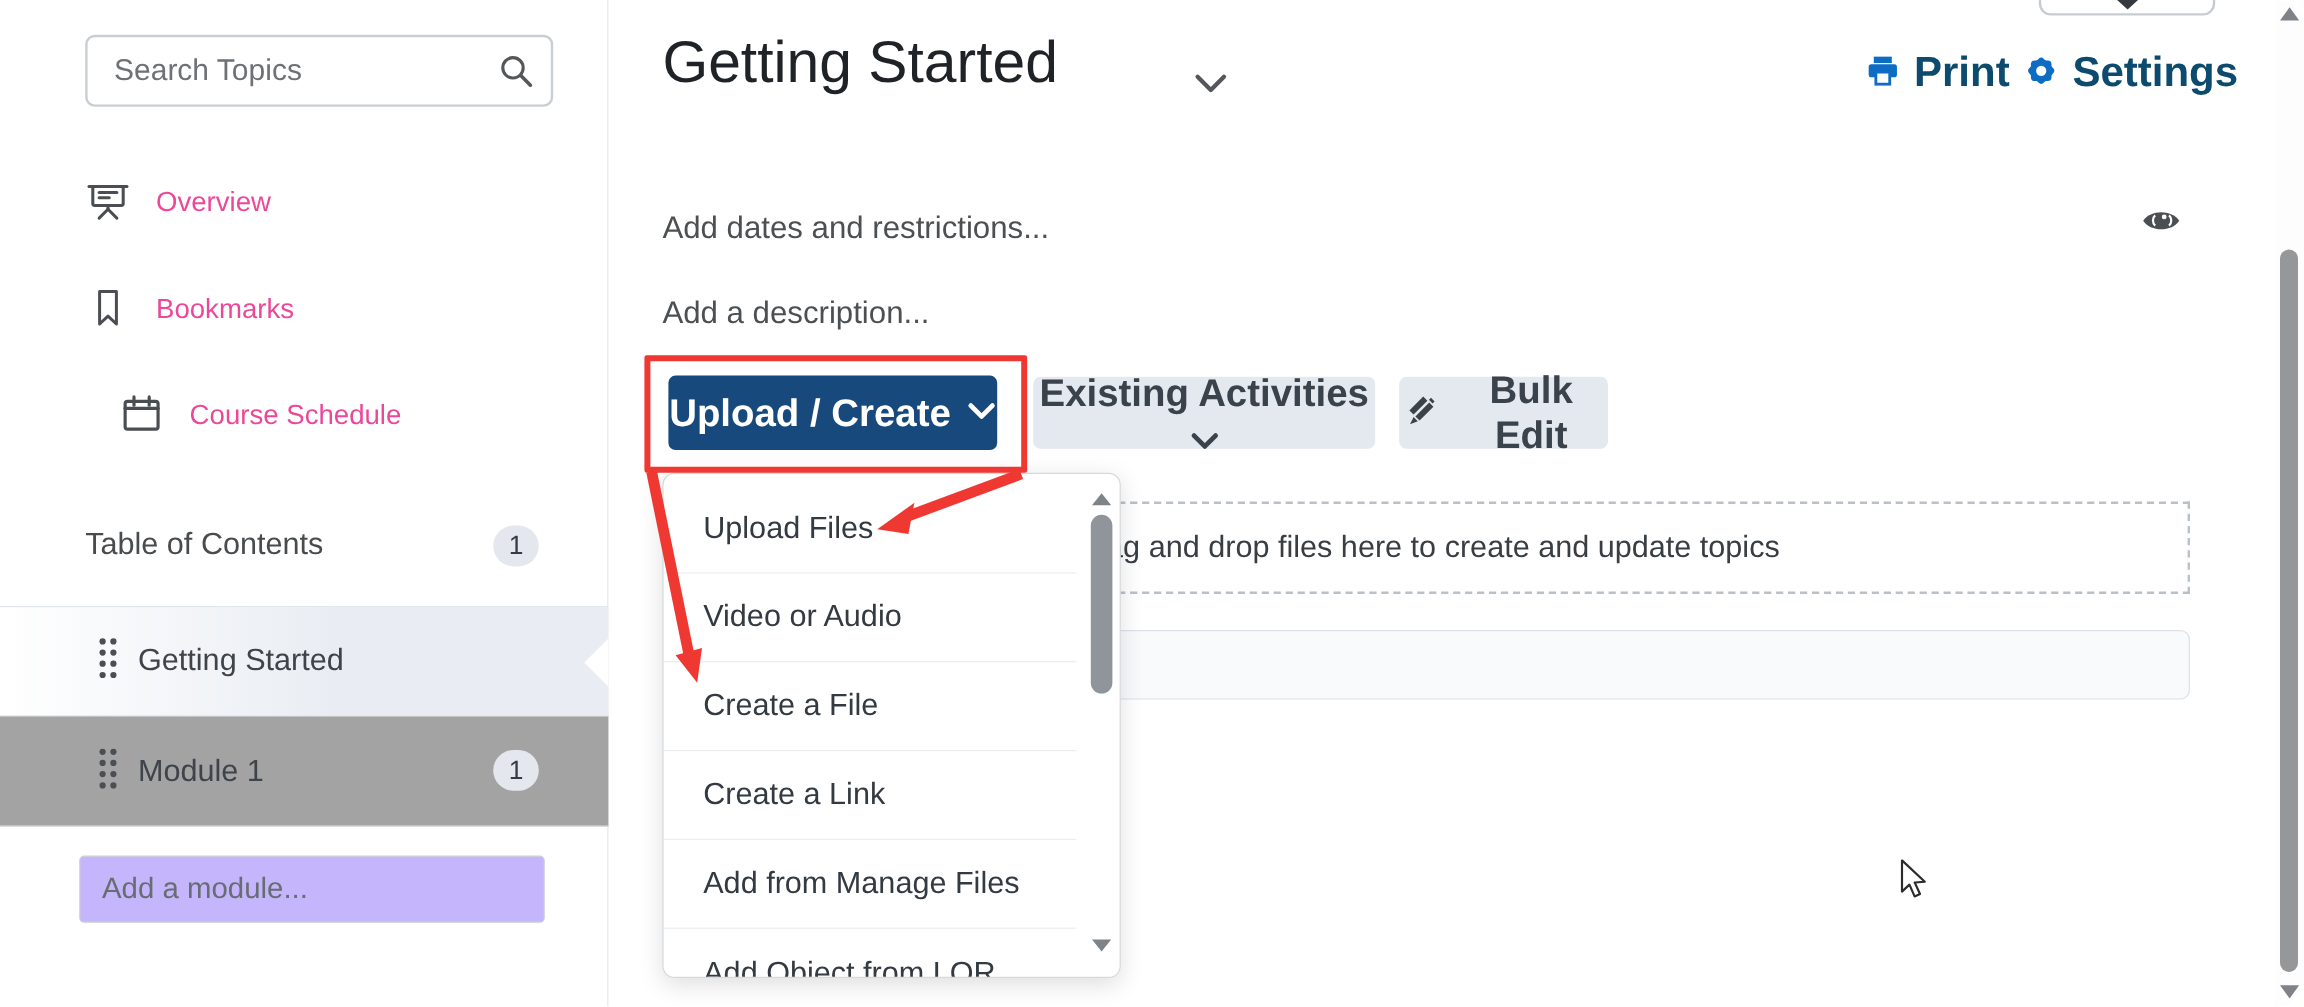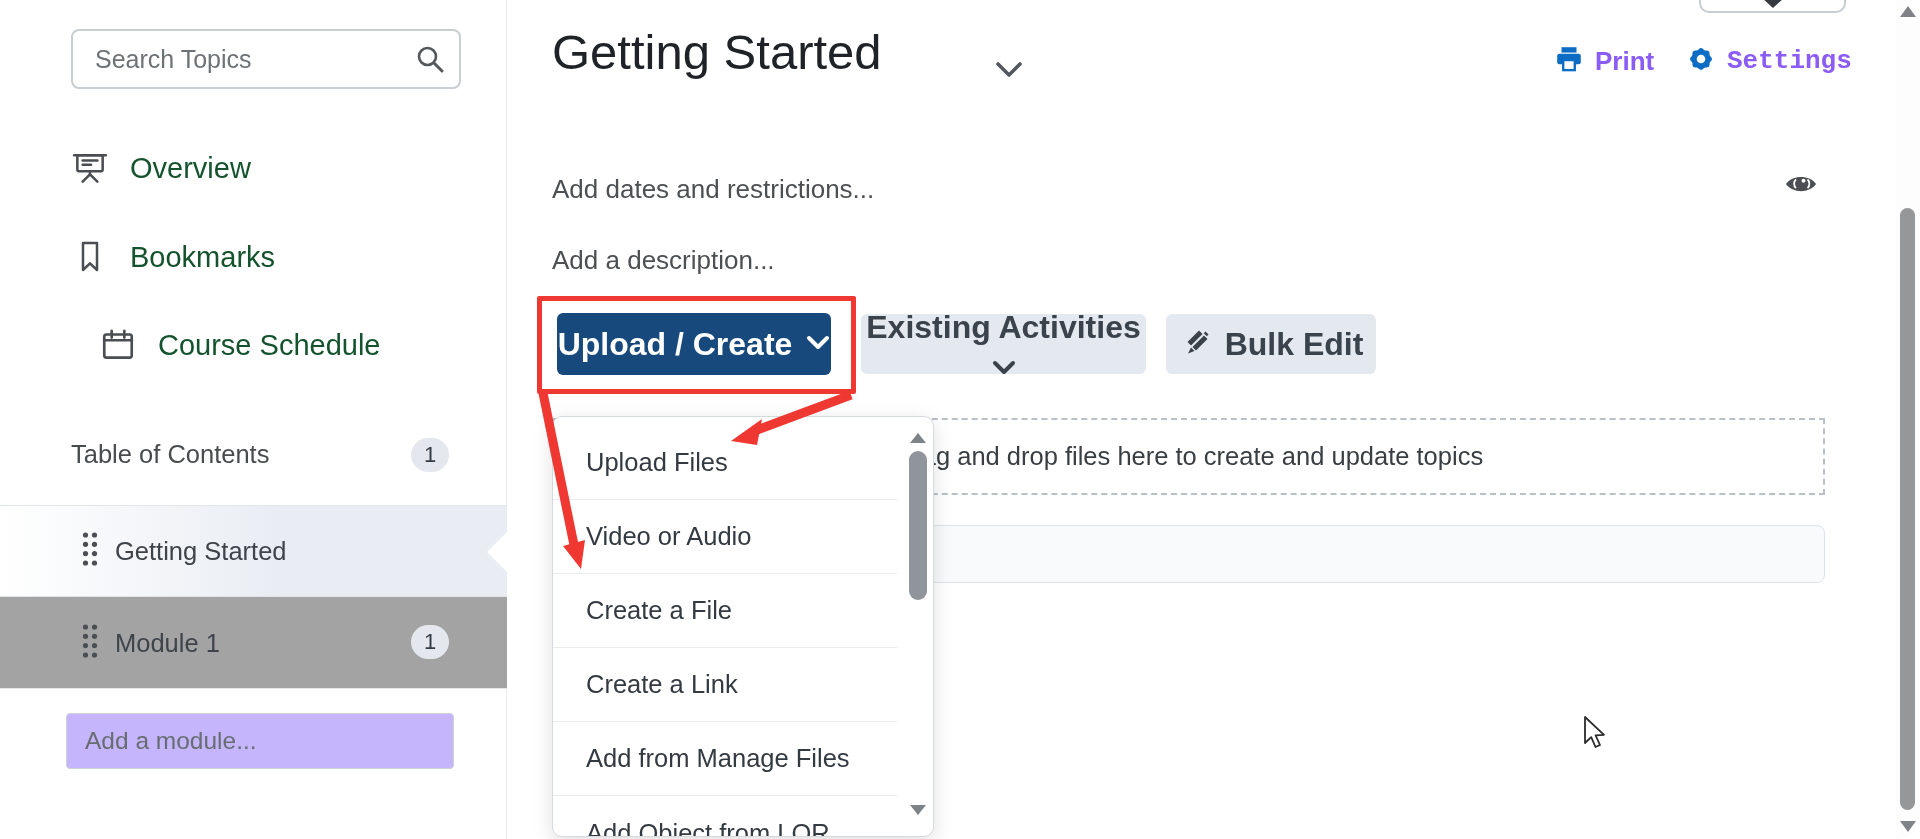--- a/index.html
+++ b/index.html
@@ -12,21 +12,21 @@
              background:#fff; border-right:1px solid #e7e9eb; }
   .search-wrap { position:absolute; left:71px; top:29px; width:390px; height:60px; }
   .search-wrap input { width:100%; height:100%; border:2px solid #c9ced2; border-radius:8px;
              padding:0 52px 0 22px; font-size:25px; color:#42474b; outline:none;
              font-family:"Liberation Sans", sans-serif; background:#fff; }
   .search-wrap input::placeholder { color:#6d7276; }
   .search-wrap .s-icon { position:absolute; right:16px; top:15px; }
 
   .nav-item { position:absolute; left:0; width:507px; height:56px; display:flex; align-items:center; cursor:pointer; }
   .nav-item .ic { width:40px; margin-left:70px; display:flex; justify-content:center; }
-  .nav-item .lbl { margin-left:20px; font-size:29px; color:#14532d; }
+  .nav-item .lbl { margin-left:20px; font-size:23px; color:#ec4899; }
 
   .toc-row { position:absolute; left:0; top:430px; width:507px; height:54px; }
   .toc-row .lbl { position:absolute; left:71px; top:10px; font-size:25.5px; color:#494c4e; }
   .badge { position:absolute; width:38px; height:34px; border-radius:17px; background:#e4e8ee;
            color:#333b44; font-size:22px; display:flex; align-items:center; justify-content:center; }
 
   .row-selected { position:absolute; left:0; top:505px; width:507px; height:92px;
       background:linear-gradient(90deg,#ffffff 0%, #e9edf3 55%);
       border-top:1px solid #e1e6ea; border-bottom:1px solid #e1e6ea; }
   .row-selected::after { content:""; position:absolute; right:0; top:26px; width:0; height:0;
@@ -40,50 +40,50 @@
   .add-module-wrap { position:absolute; left:66px; top:713px; width:388px; height:56px; }
   .add-module-wrap input { width:100%; height:100%; border:1.5px solid #ccd1d5; border-radius:4px;
       background:#c4b5fd; padding:0 18px; font-size:24.5px; color:#42474b; outline:none;
       font-family:"Liberation Sans", sans-serif; }
   .add-module-wrap input::placeholder { color:#686d71; }
 
   
   .page-title { position:absolute; left:552px; top:24px; font-size:49px; font-weight:400; color:#1f2226; }
   .title-chevron { position:absolute; left:994px; top:60px; cursor:pointer; }
   .action-btn { position:absolute; top:44px; height:34px; display:flex; align-items:center; gap:11px; cursor:pointer; }
-  .action-btn .albl { font-size:26px; font-weight:bold; color:#8b5cf6; }
+  .action-btn .albl { font-size:35px; font-weight:bold; color:#0c4a6e; }
   .partial-top-btn { position:absolute; left:1699px; top:-31px; width:147px; height:44px;
       background:#fff; border:2px solid #c7ccd1; border-radius:10px; }
   .partial-top-btn .caret { position:absolute; left:50%; margin-left:-12px; top:26px; width:0; height:0;
       border-left:12px solid transparent; border-right:12px solid transparent; border-top:11px solid #36393d; }
 
   .ghost-text { position:absolute; left:552px; font-size:26px; color:#4c5053; cursor:text; }
   .eye-wrap { position:absolute; left:1784px; top:171px; cursor:pointer; }
 
   .btn { position:absolute; top:314px; height:60px; border-radius:6px; display:flex;
          align-items:center; justify-content:center; gap:14px; cursor:pointer; border:none;
          font-family:"Liberation Sans", sans-serif; }
   .btn .blbl { font-size:32px; font-weight:bold; }
   .btn-primary { left:557px; top:313px; width:274px; height:62px; background:#17497d; color:#fff; }
   .btn-primary .blbl { color:#fff; }
   .btn-subtle { background:#e4e9f0; color:#3a424b; }
   .btn-subtle .blbl { color:#3a424b; }
   #btn-existing { left:861px; width:285px;flex-direction:column; }
-  #btn-bulk { left:1166px; width:210px; }
+  #btn-bulk { left:1166px; width:174px; }
 
   .dropzone { position:absolute; left:553px; top:418px; width:1272px; height:77px;
       border:2px dashed #b9c0c7; display:flex; align-items:center; justify-content:center; }
   .dropzone .dz-text { font-size:25.5px; color:#393e43; white-space:nowrap; }
   .empty-box { position:absolute; left:553px; top:525px; width:1272px; height:58px;
       background:#f8fafc; border:1px solid #dce2e8; border-radius:8px; }
 
   
   .menu { position:absolute; left:552px; top:394px; width:382px; height:421px; background:#fff;
       border:1px solid #d5dade; border-radius:10px; box-shadow:0 5px 20px rgba(0,0,0,.13);
-      overflow:hidden; z-index:5; padding-top:9px;margin-top:22px; }
+      overflow:hidden; z-index:5; padding-top:9px; }
   .menu ul { list-style:none; }
   .menu li { height:74px; display:flex; align-items:center; padding-left:33px;
       font-size:25.5px; color:#333a41; border-bottom:1px solid #e9edf0; cursor:pointer; width:344px; }
   .menu li:last-child { border-bottom:none; }
   .menu-sb-thumb { position:absolute; right:6px; top:34px; width:18px; height:149px;
       background:#8f959b; border-radius:9px; z-index:6; }
   .menu-sb-up { position:absolute; right:7px; top:16px; width:0; height:0; z-index:6;
       border-left:8px solid transparent; border-right:8px solid transparent; border-bottom:10px solid #7e8387; }
   .menu-sb-down { position:absolute; right:7px; top:388px; width:0; height:0; z-index:6;
       border-left:8px solid transparent; border-right:8px solid transparent; border-top:10px solid #7e8387; }
@@ -220,21 +220,21 @@
           <g fill="#0d6cc3">
             <rect x="7" y="3" width="14" height="5"></rect>
             <rect x="3" y="9" width="22" height="10" rx="2"></rect>
           </g>
           <rect x="8.6" y="15" width="10.8" height="9.4" fill="#fff" stroke="#0d6cc3" stroke-width="2.2"></rect>
         </svg>
     </span>
     <span class="albl">Print</span>
   </div>
 
-  <div class="action-btn" style="left:1686px;font-family:Liberation Mono, monospace;">
+  <div class="action-btn" style="left:1686px;">
     <span>
       <svg width="30" height="30" viewBox="0 0 28 28">
           <g fill="#0d6cc3">
             <rect x="6" y="6" width="16" height="16" rx="3"></rect>
             <rect x="6" y="6" width="16" height="16" rx="3" transform="rotate(45 14 14)"></rect>
             <circle cx="14" cy="14" r="8.5"></circle>
           </g>
           <circle cx="14" cy="14" r="4" fill="#fff"></circle>
         </svg>
     </span>

